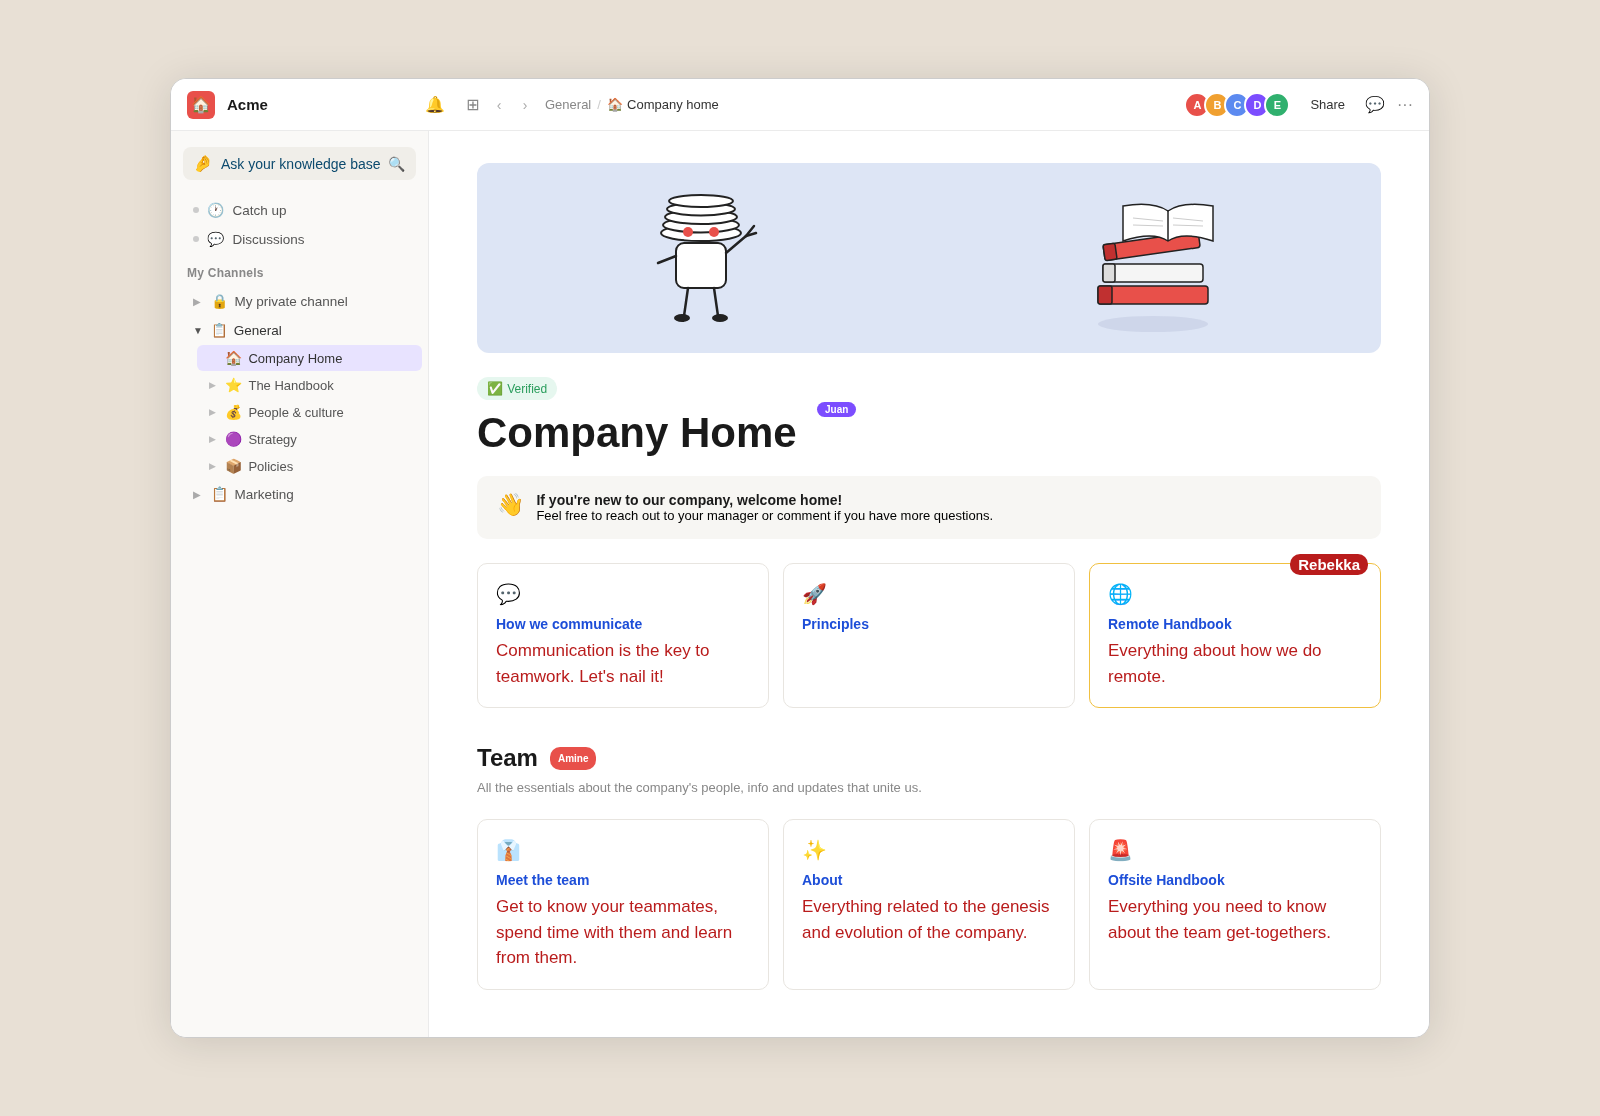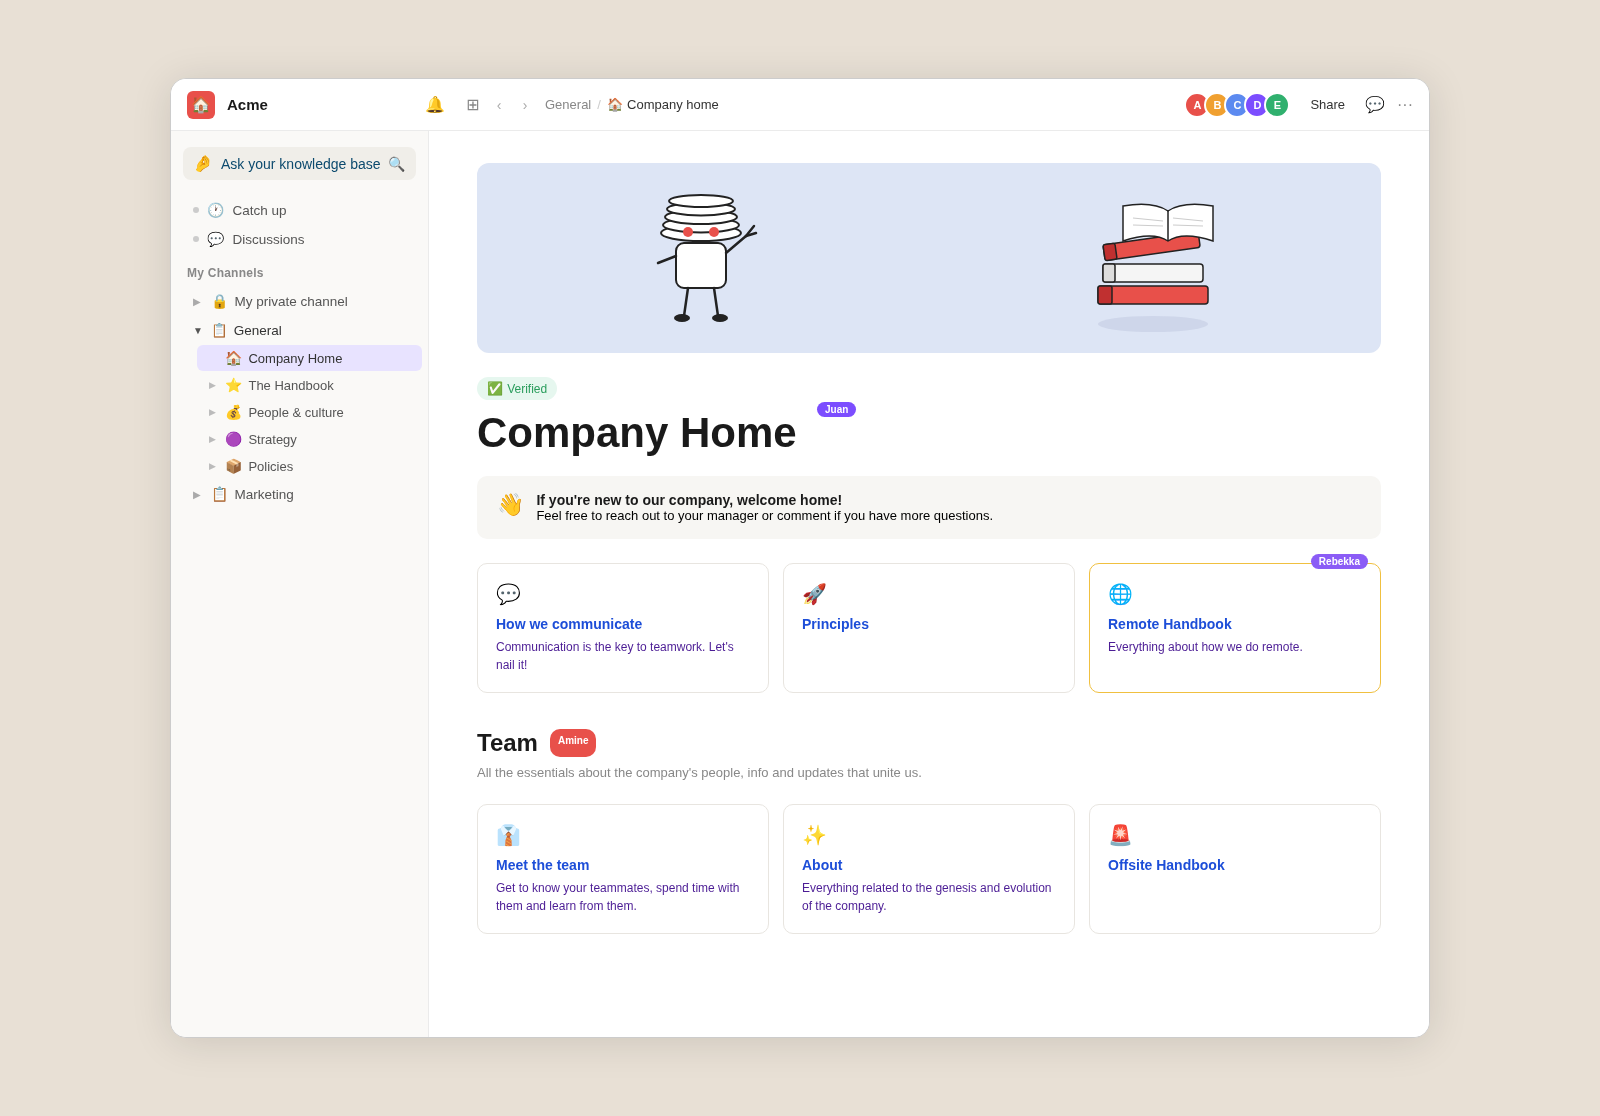--- a/index.html
+++ b/index.html
@@ -370,39 +370,40 @@
       border-color: #f0c040;
     }
     .card-icon { font-size: 20px; margin-bottom: 10px; }
     .card-title {
       font-size: 14px;
       font-weight: 700;
       color: #1d4ed8;
       margin-bottom: 6px;
     }
     .card-desc {
-      font-size: 12px;
-      color: #4c1d95;
+      font-size: 17px;
+      color: #b91c1c;
       line-height: 1.5;
     }
     .user-cursor-card {
-      background: #8b5cf6;
+      background: #b91c1c;
       color: #fff;
-      font-size: 10px;
+      font-size: 15px;
       font-weight: 600;
       border-radius: 10px;
       padding: 2px 8px;
       position: absolute;
       top: -10px;
       right: 12px;
       white-space: nowrap;
     }
     
     .section-header {
       display: flex;
+      align-items: center;
       gap: 12px;
       margin-bottom: 8px;
     }
     .section-title {
       font-size: 24px;
       font-weight: 800;
       color: #1a1a1a;
     }
     .section-desc {
       font-size: 13px;
@@ -651,17 +652,18 @@
           <div class="card-desc">Get to know your teammates, spend time with them and learn from them.</div>
         </div>
         <div class="card">
           <div class="card-icon">✨</div>
           <div class="card-title">About</div>
           <div class="card-desc">Everything related to the genesis and evolution of the company.</div>
         </div>
         <div class="card">
           <div class="card-icon">🚨</div>
           <div class="card-title">Offsite Handbook</div>
+          <div class="card-desc">Everything you need to know about the team get-togethers.</div>
         </div>
       </div>
     </div>
   </div>
 </div>
 
 </body></html>

